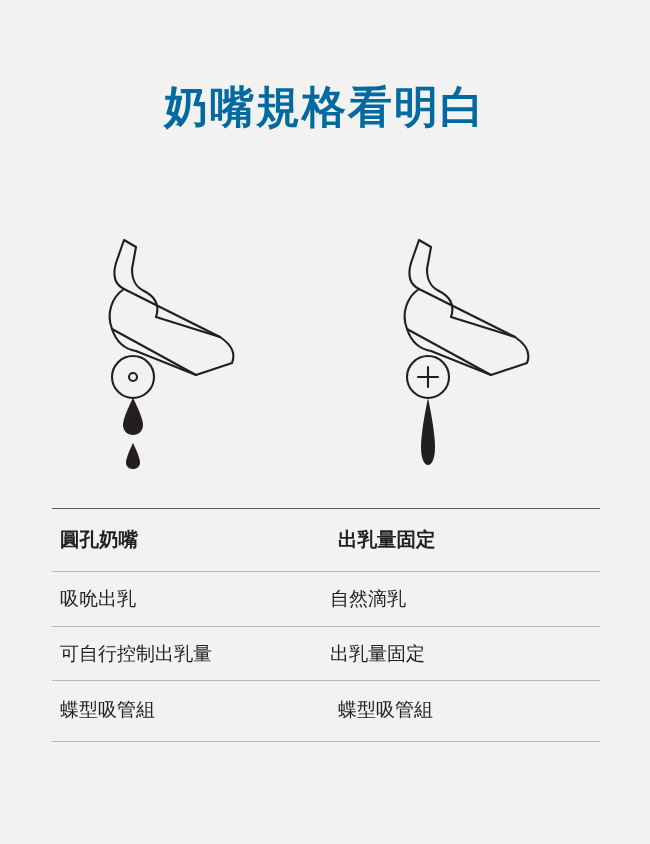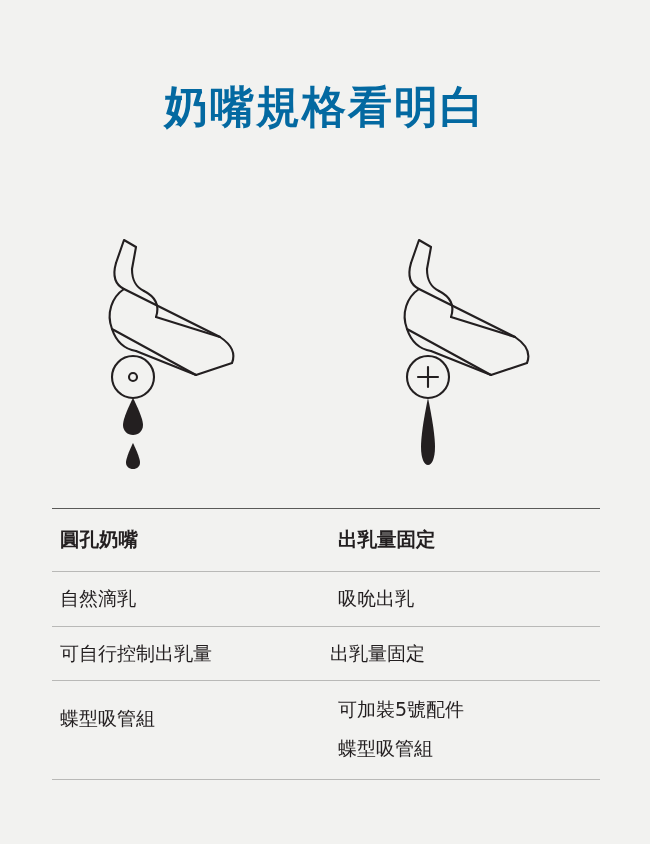--- a/index.html
+++ b/index.html
@@ -73,21 +73,21 @@
   .row.header .cell {
     font-weight: bold;
     font-size: 19.5px;
     padding-top: 16px;
     padding-bottom: 16px;
   }
   .row.multi .cell {
     padding-top: 14px;
     padding-bottom: 16px;
   }
-  .cell .line2 { display: block; margin-top: 9px; }
+  .cell .line2 { display: block; }
   .spacer-row {
     height: 42px;
     border-top: 1px solid #b9b9b7;
   }
 </style>
 </head>
 <body>
 
 <div class="page">
 
@@ -156,35 +156,34 @@
   </div>
 
   <div class="table">
 
     <div class="row header first">
       <div class="cell c1">圓孔奶嘴</div>
       <div class="cell c2">出乳量固定</div>
     </div>
 
     <div class="row">
+      <div class="cell c2">吸吮出乳</div>
       <div class="cell c1">自然滴乳</div>
-      <div class="cell c2">吸吮出乳</div>
     </div>
 
     <div class="row">
       <div class="cell c2">可自行控制出乳量</div>
       <div class="cell c1">出乳量固定</div>
     </div>
 
     <div class="row multi">
       <div class="cell c1">
         <span class="line2">蝶型吸管組</span>
       </div>
       <div class="cell c2">
-        <span class="line1">可加裝5號配件</span>
         <span class="line2">蝶型吸管組</span>
       </div>
     </div>
 
     <div class="spacer-row"></div>
 
   </div>
 
 </div>
 

